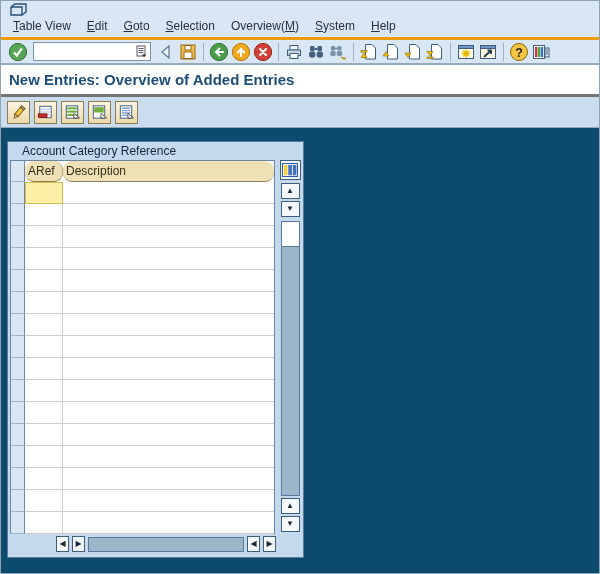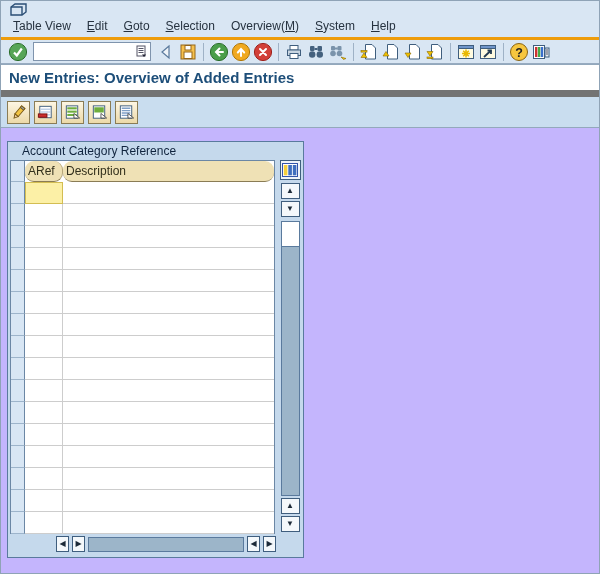--- a/index.html
+++ b/index.html
@@ -20,34 +20,34 @@
              border-bottom:1px solid #97abc0; display:flex; align-items:center; padding-left:6px; }
   .tbtn { width:22px; height:22px; display:flex; align-items:center; justify-content:center; }
   .tsep { width:1px; height:18px; background:#9fb2c6; margin:0 4px; }
   .cmd-wrap { display:flex; align-items:center; margin:0 6px 0 4px; }
   .cmd-field { width:118px; height:19px; border:1px solid #7f94ad; background:#fff;
                font-family:"Liberation Sans",sans-serif; font-size:11px; padding:0 16px 0 3px; }
   .cmd-drop { margin-left:-15px; width:13px; height:15px; display:flex; align-items:center; }
 
   
   .titleband { position:absolute; top:63px; left:0; right:0; height:33px; background:#fff;
-               border-top:1px solid #93a8bc; border-bottom:7px solid #737373;
+               border-top:1px solid #93a8bc; border-bottom:3px solid #737373;
                display:flex; align-items:center; }
   .page-title { margin-left:8px; font-size:15px; font-weight:bold; color:#1d4e79; }
 
   
   .apptoolbar { position:absolute; top:96px; left:0; right:0; height:31px; background:#c9ddef;
                 border-bottom:1px solid #93a8bc; display:flex; align-items:center;
                 gap:4px; padding-left:6px; }
   .abtn { width:23px; height:23px; border:1px solid #8a7c55;
           background:linear-gradient(#fdf6e3,#ecd9a8); display:flex;
           align-items:center; justify-content:center; }
 
   
-  .main { position:absolute; top:127px; bottom:0; left:0; right:0; background:#c4b5fd; }
+  .main { position:absolute; top:127px; bottom:0; left:0; right:0; background:#0c4a6e; }
   .panel { position:absolute; left:6px; top:13px; width:297px; height:417px;
            background:#c5d9ec; border:1px solid #5a7a9d; }
   .panel-caption { height:18px; line-height:18px; padding-left:14px; color:#10243e; }
   .panel-content { display:flex; height:374px; padding:0 2px; }
   .grid { width:265px; border:1px solid #6b87a5; background:#fff; display:flex; flex-direction:column; }
   .headrow { display:flex; height:21px; }
   .selhead, .selcell { width:14px; background:#d8e6f4; border-right:1px solid #6b87a5;
                        border-bottom:1px solid #9db4cb; }
   .colhead { background:#efe1b5; color:#33301c; border-right:1px solid #b5a67a;
              border-bottom:1px solid #8a7c55; line-height:20px; padding-left:3px;border-radius:9px; }

